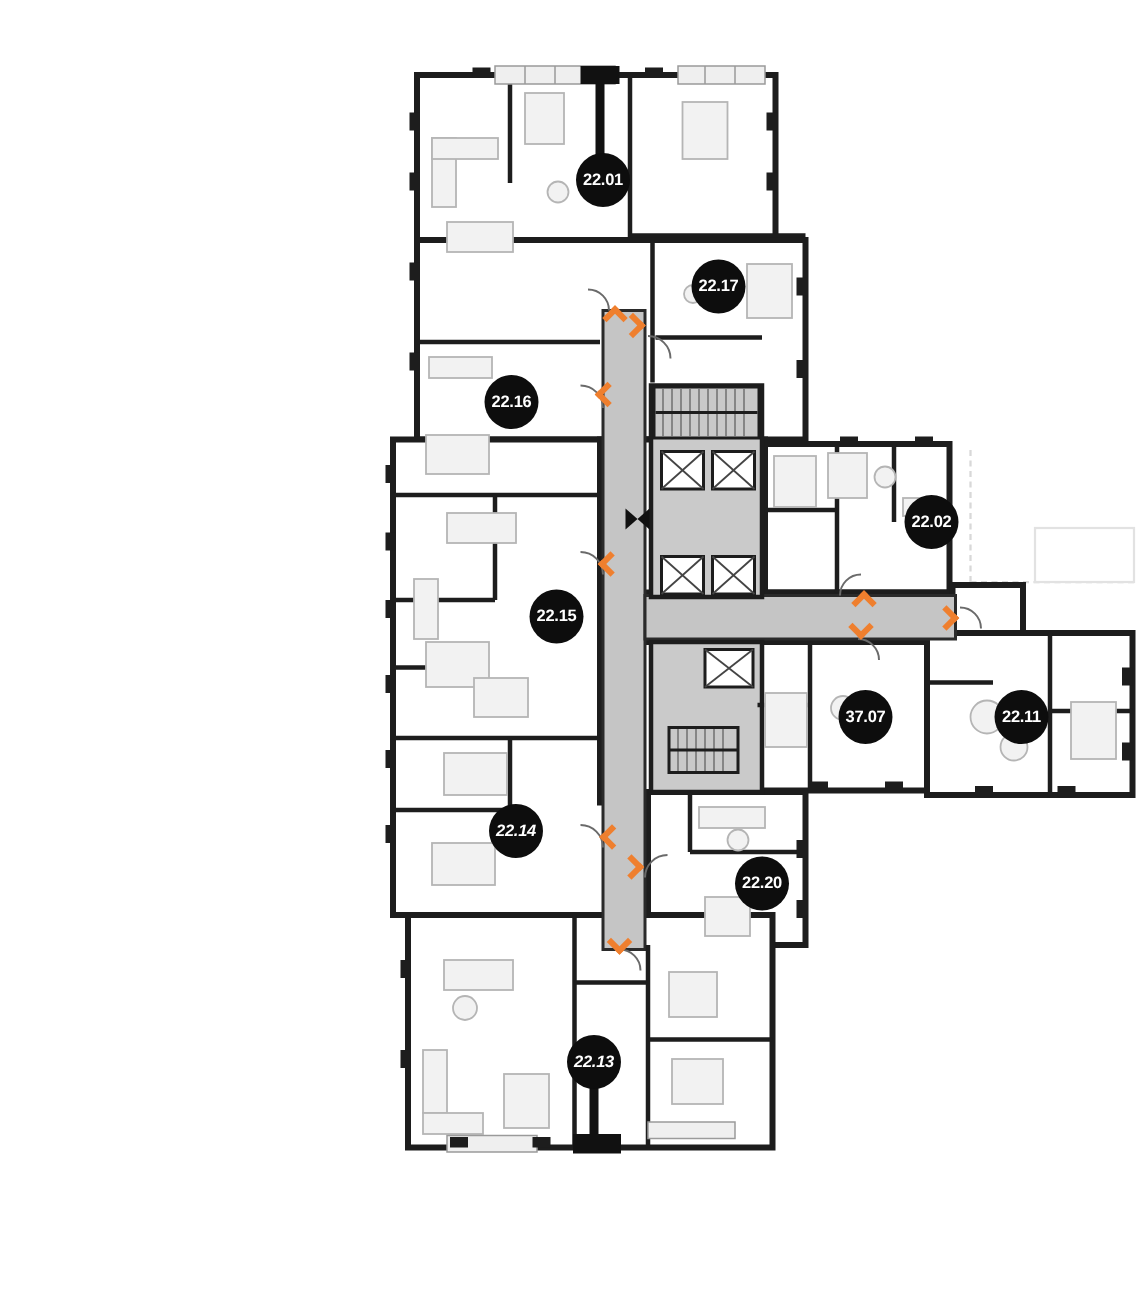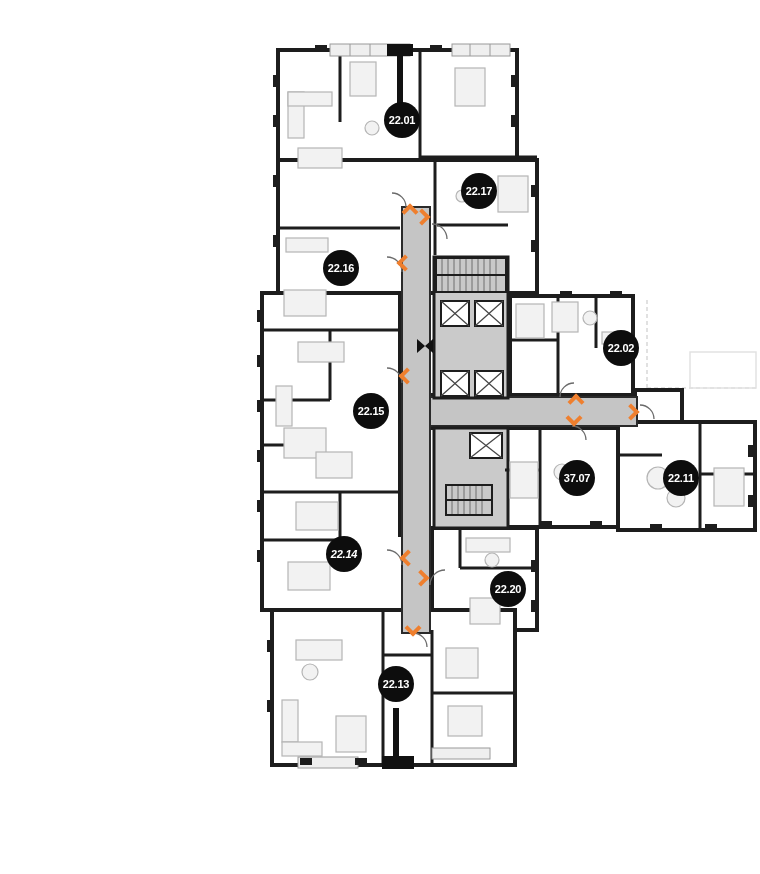--- a/index.html
+++ b/index.html
@@ -249,21 +249,21 @@
 <div class="overlay">
       <div class="unit-badge" style="left: 402px; top: 120px;">22.01</div>
       <div class="unit-badge" style="left: 479px; top: 191px;">22.17</div>
       <div class="unit-badge" style="left: 341px; top: 268px;">22.16</div>
       <div class="unit-badge" style="left: 577px; top: 348px; margin-left: 44px;">22.02</div>
       <div class="unit-badge" style="left: 339px; top: 411px; margin-left: 32px;">22.15</div>
       <div class="unit-badge" style="left: 577px; top: 478px;">37.07</div>
       <div class="unit-badge" style="left: 681px; top: 478px;">22.11</div>
       <div class="unit-badge" style="left: 344px; top: 554px; font-style: italic;">22.14</div>
       <div class="unit-badge" style="left: 480px; top: 589px; margin-left: 28px;">22.20</div>
-      <div class="unit-badge" style="left: 396px; top: 684px;">22.13</div>
+      <div class="unit-badge" style="left: 396px; top: 708px; font-style: italic;">22.13</div>
       <span class="chev up" style="left: 410px; top: 212px;"></span>
       <span class="chev right" style="left: 422px; top: 217px;"></span>
       <span class="chev left" style="left: 405px; top: 263px;"></span>
       <span class="chev left" style="left: 407px; top: 376px;"></span>
       <span class="chev up" style="left: 576px; top: 402px;"></span>
       <span class="chev down" style="left: 574px; top: 418px;"></span>
       <span class="chev right" style="left: 631px; top: 412px;"></span>
       <span class="chev left" style="left: 408px; top: 558px;"></span>
       <span class="chev right" style="left: 421px; top: 578px;"></span>
       <span class="chev down" style="left: 413px; top: 628px;"></span>

